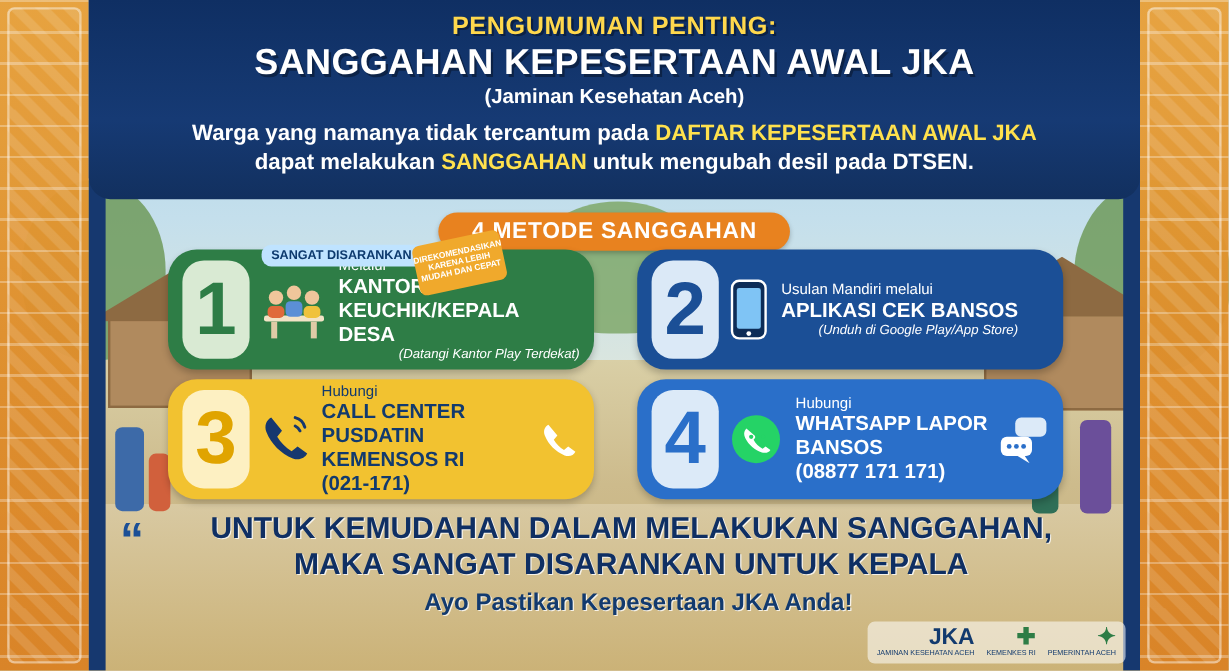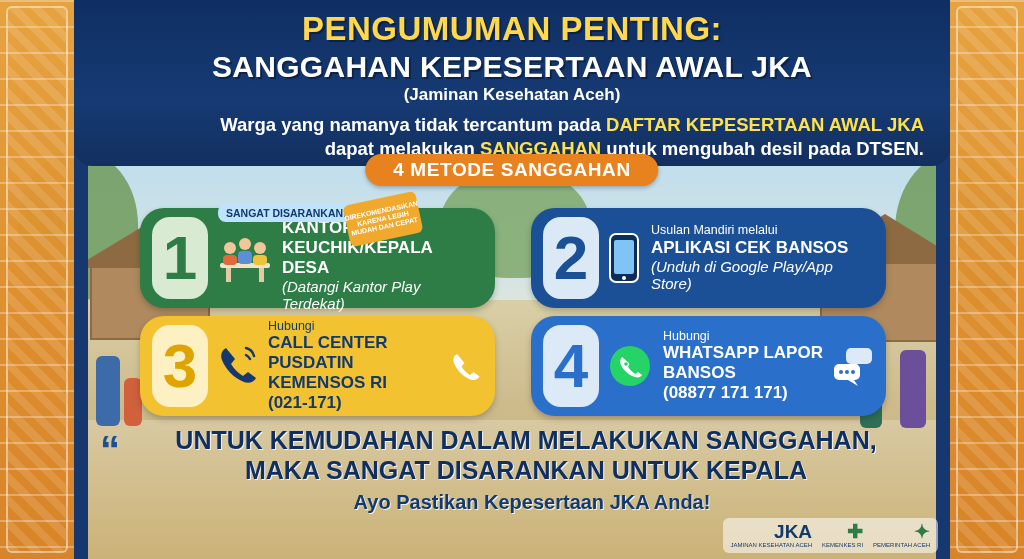--- a/index.html
+++ b/index.html
@@ -43,31 +43,31 @@
   .orn-strip { position:absolute; top:0; width:14px; height:559px; background:#16386f; }
   .orn-strip.l { left:74px; } .orn-strip.r { right:74px; }
 
   
   .header {
     position:absolute; left:74px; top:0; width:876px; height:166px;
     background: linear-gradient(180deg,#0f2f63 0%, #163a74 60%, #12305f 100%);
     border-bottom-left-radius:18px; border-bottom-right-radius:18px;
     padding:10px 26px 8px; text-align:center; color:#fff;
   }
-  .h-line1 { font-size:33px; font-weight:bold; letter-spacing:.5px; color:#ffd84d;
+  .h-line1 { font-size:21px; font-weight:bold; letter-spacing:.5px; color:#ffd84d;
     text-shadow:2px 2px 0 rgba(0,0,0,.35); }
   .h-line2 { font-size:30px; font-weight:bold; margin-top:2px; letter-spacing:.3px;
     text-shadow:2px 2px 0 rgba(0,0,0,.35); }
   .h-line3 { font-size:17px; font-weight:bold; margin-top:1px; }
-  .h-body { margin-top:8px; font-size:18.5px; font-weight:bold; line-height:1.32;text-align:right; }
+  .h-body { margin-top:8px; font-size:18.5px; font-weight:bold; line-height:1.32; }
   .hl { color:#ffe14d; }
 
   
   .methods-title {
-    position:absolute; left:50%; transform:translateX(-50%); top:154px;
+    position:absolute; left:50%; transform:translateX(-50%); top:177px;
     background:#e8821f; color:#fff; font-weight:bold; font-size:19px;
     padding:5px 28px; border-radius:16px; letter-spacing:.6px;
     box-shadow:0 2px 4px rgba(0,0,0,.25);
     text-align:center;
   }
 
   
   .cards { position:absolute; left:140px; top:208px; width:744px;
     display:grid; grid-template-columns:373px 373px; grid-template-rows:100px 100px;
     gap:8px 0px; }
@@ -83,21 +83,21 @@
     display:flex; align-items:center; justify-content:center; margin-right:8px; flex:none; }
   .num-badge .num { padding:0; }
   .c1 .num-badge { background:#d9ead3; } .c1 .num { color:#2e7d46; }
   .c2 .num-badge { background:#dbe9f7; } .c2 .num { color:#1b4f96; }
   .c3 .num-badge { background:#fdf0c2; } .c3 .num { color:#e0a400; }
   .c4 .num-badge { background:#dceaf8; } .c4 .num { color:#2a6fc9; }
 
   .ctext { line-height:1.18; }
   .ctext .t-sm { font-size:12.5px; }
   .ctext .t-bold { font-size:17px; font-weight:bold; }
-  .ctext .t-note { font-size:15px; font-style:italic; }
+  .ctext .t-note { font-size:11px; font-style:italic;text-align:right; }
 
   .badge-rec { position:absolute; top:-4px; left:78px; background:#bfe3ff; color:#0d3a6e;
     font-size:10.5px; font-weight:bold; padding:3px 8px; border-radius:8px; white-space:nowrap; }
   .badge-ribbon { position:absolute; top:-10px; left:206px; width:74px; height:42px;
     background:#f0a92c; color:#fff; font-size:7px; font-weight:bold; line-height:1.15;
     display:flex; align-items:center; justify-content:center; text-align:center;
     transform:rotate(-12deg); border-radius:6px; padding:2px; }
 
   .icon-art { flex:none; display:flex; align-items:center; justify-content:center; }
 

